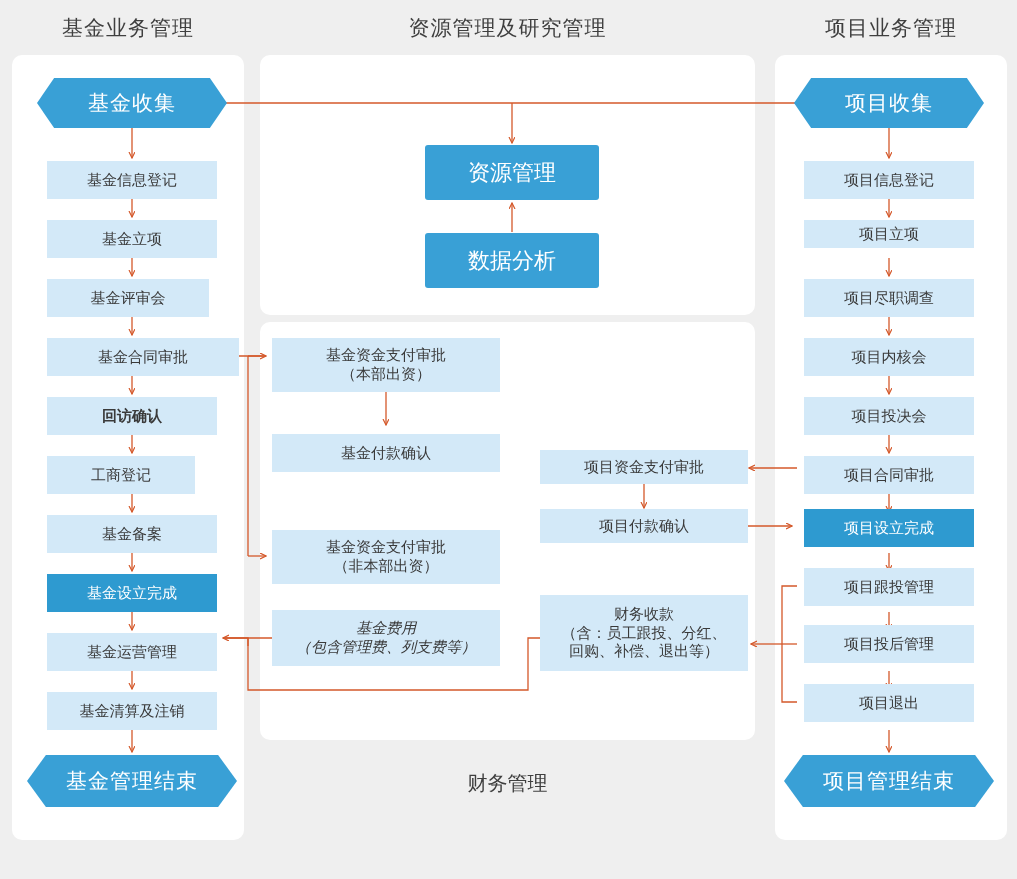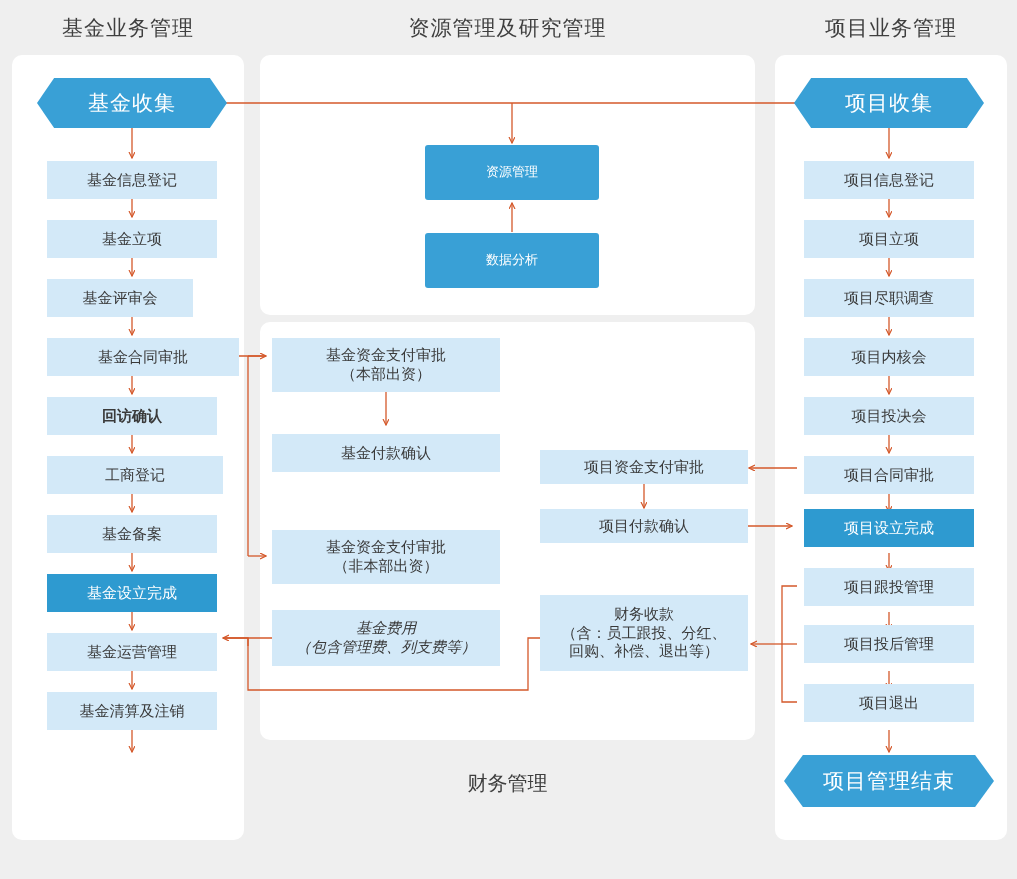--- a/index.html
+++ b/index.html
@@ -22,21 +22,21 @@
   .panel{position:absolute;background:#ffffff;border-radius:10px;}
 
   
   .node{
     position:absolute;display:flex;align-items:center;justify-content:center;
     text-align:center;line-height:1.25;
     font-size:15px;color:#3a3a3a;
     background:#d3e9f8;box-sizing:border-box;
   }
   .node.dark{background:#2e9ad0;color:#ffffff;}
-  .node.big{background:#39a0d6;color:#ffffff;font-size:13px;border-radius:3px;}
+  .node.big{background:#39a0d6;color:#ffffff;font-size:22px;border-radius:3px;}
 
   
   .hex{
     position:absolute;display:flex;align-items:center;justify-content:center;
     background:#39a0d6;color:#ffffff;font-size:21px;letter-spacing:1px;
     clip-path:polygon(9% 0,91% 0,100% 50%,91% 100%,9% 100%,0 50%);
     -webkit-clip-path:polygon(9% 0,91% 0,100% 50%,91% 100%,9% 100%,0 50%);
   }
 
   .sub-label{
@@ -119,29 +119,30 @@
       <line x1="889" y1="612" x2="889" y2="630" marker-end="url(#ah)"></line>
       <line x1="889" y1="671" x2="889" y2="689" marker-end="url(#ah)"></line>
       <line x1="889" y1="730" x2="889" y2="752" marker-end="url(#ah)"></line>
     </g>
   </svg>
 
   <div class="hex" style="left:37px;top:78px;width:190px;height:50px;">基金收集</div>
 
   <div class="node" style="left:47px;top:161px;width:170px;height:38px;">基金信息登记</div>
   <div class="node" style="left:47px;top:220px;width:170px;height:38px;">基金立项</div>
-  <div class="node" style="left:47px;top:279px;width:146px;height:38px;">基金评审会</div>
+  <div class="node" style="left:47px;top:279px;width:162px;height:38px;">基金评审会</div>
   <div class="node" style="left:47px;top:338px;width:192px;height:38px;">基金合同审批</div>
   <div class="node" style="left:47px;top:397px;width:170px;height:38px;font-weight:bold;">回访确认</div>
-  <div class="node" style="left:47px;top:456px;width:176px;height:38px;">工商登记</div>
+  <div class="node" style="left:47px;top:456px;width:148px;height:38px;">工商登记</div>
   <div class="node" style="left:47px;top:515px;width:170px;height:38px;">基金备案</div>
   <div class="node dark" style="left:47px;top:574px;width:170px;height:38px;">基金设立完成</div>
   <div class="node" style="left:47px;top:633px;width:170px;height:38px;">基金运营管理</div>
   <div class="node" style="left:47px;top:692px;width:170px;height:38px;">基金清算及注销</div>
 
+  <div class="hex" style="left:27px;top:755px;width:210px;height:52px;">基金管理结束</div>
 
   <div class="node big" style="left:425px;top:145px;width:174px;height:55px;">资源管理</div>
   <div class="node big" style="left:425px;top:233px;width:174px;height:55px;">数据分析</div>
 
   <div class="node" style="left:272px;top:338px;width:228px;height:54px;flex-direction:column;">
     <span>基金资金支付审批</span>
     <span>（本部出资）</span>
   </div>
 
   <div class="node" style="left:272px;top:434px;width:228px;height:38px;">基金付款确认</div>
@@ -163,21 +164,21 @@
     <span>财务收款</span>
     <span>（含：员工跟投、分红、</span>
     <span>回购、补偿、退出等）</span>
   </div>
 
   <div class="sub-label" style="left:260px;top:770px;width:495px;">财务管理</div>
 
   <div class="hex" style="left:794px;top:78px;width:190px;height:50px;">项目收集</div>
 
   <div class="node" style="left:804px;top:161px;width:170px;height:38px;">项目信息登记</div>
-  <div class="node" style="left:804px;top:220px;width:170px;height:38px;">项目立项</div>
+  <div class="node" style="left:804px;top:220px;width:170px;height:28px;">项目立项</div>
   <div class="node" style="left:804px;top:279px;width:170px;height:38px;">项目尽职调查</div>
   <div class="node" style="left:804px;top:397px;width:170px;height:38px;">项目投决会</div>
   <div class="node" style="left:804px;top:338px;width:170px;height:38px;">项目内核会</div>
   <div class="node" style="left:804px;top:456px;width:170px;height:38px;">项目合同审批</div>
   <div class="node" style="left:804px;top:568px;width:170px;height:38px;">项目跟投管理</div>
   <div class="node dark" style="left:804px;top:509px;width:170px;height:38px;">项目设立完成</div>
   <div class="node" style="left:804px;top:625px;width:170px;height:38px;">项目投后管理</div>
   <div class="node" style="left:804px;top:684px;width:170px;height:38px;">项目退出</div>
 
   <div class="hex" style="left:784px;top:755px;width:210px;height:52px;">项目管理结束</div>

